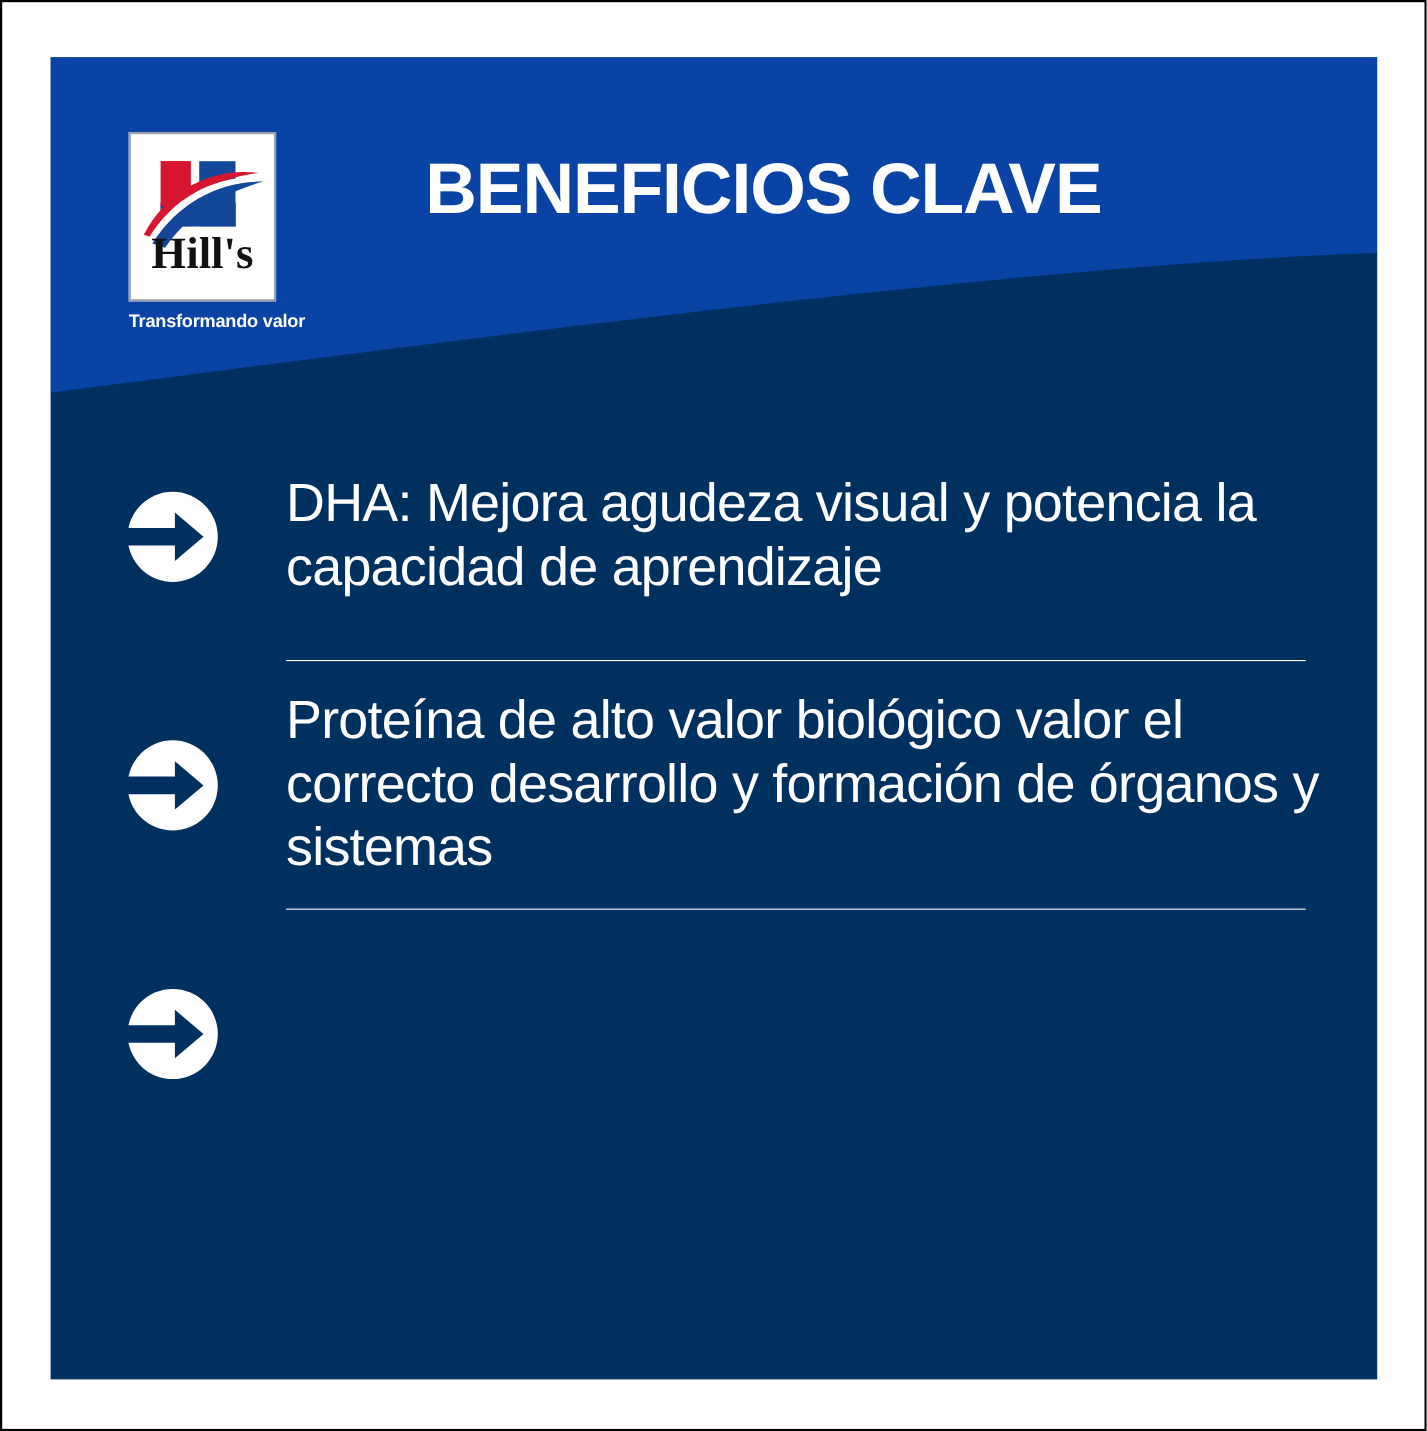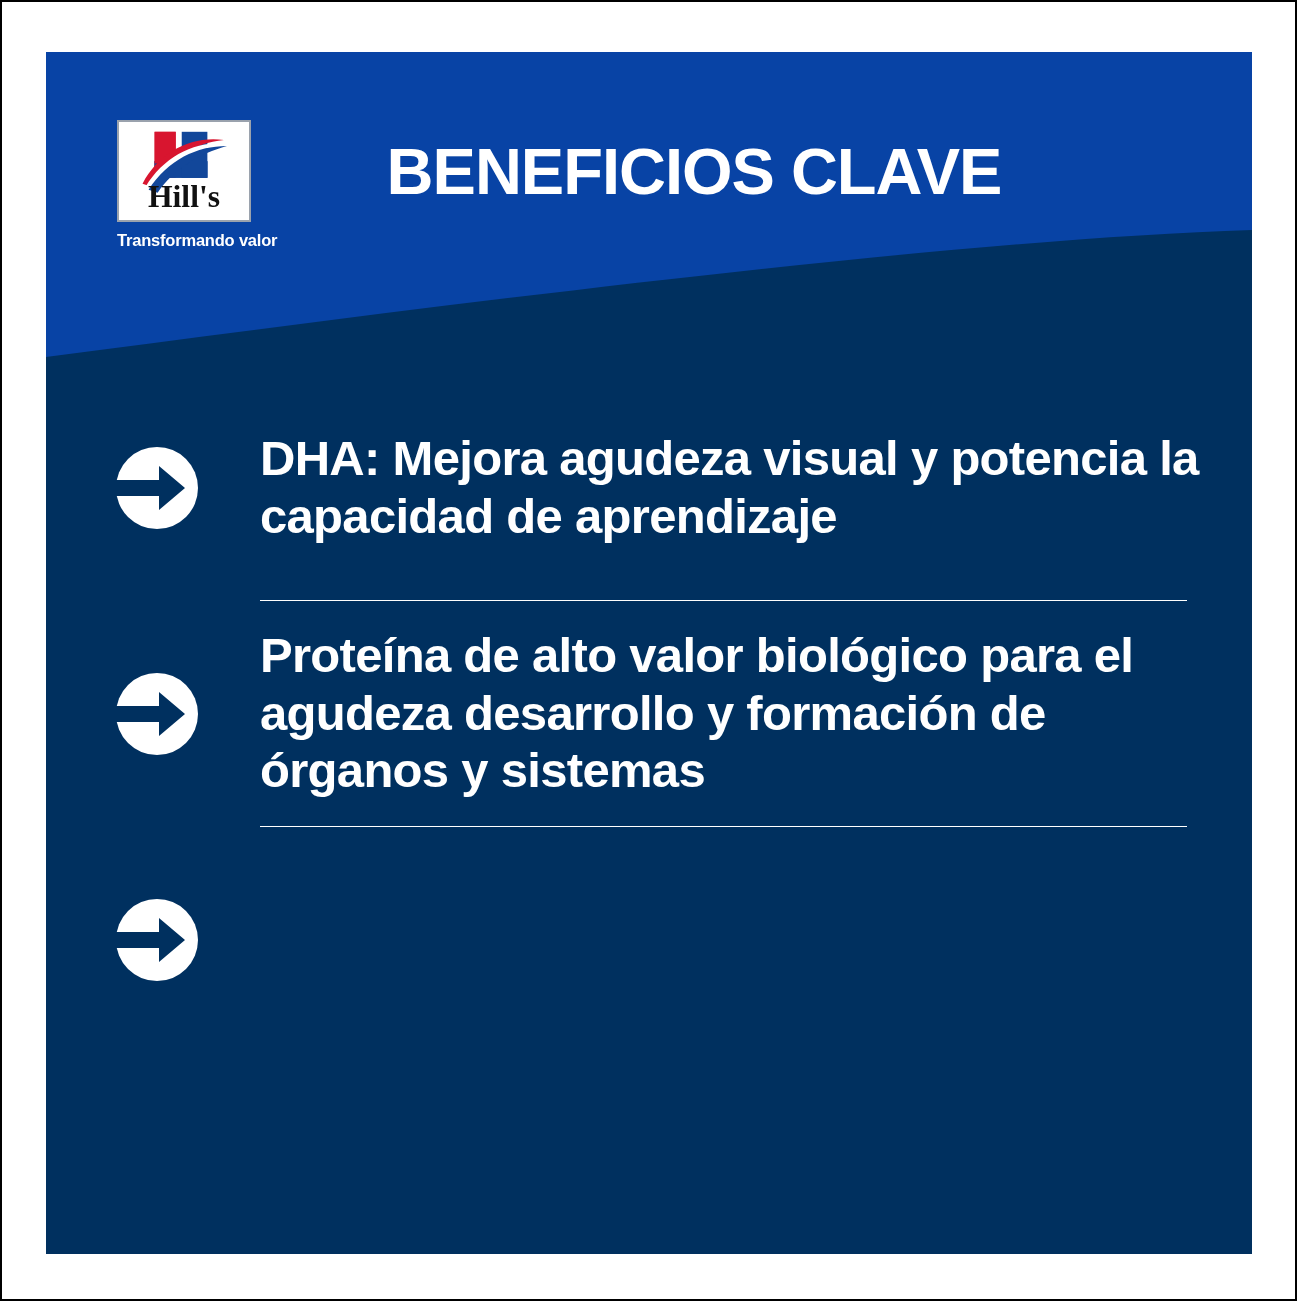--- a/index.html
+++ b/index.html
@@ -47,21 +47,21 @@
   
   .logo-wrap {
     position: absolute;
     left: 71px;
     top: 68px;
     width: 150px;
   }
   .logo-box {
     position: relative;
     width: 134px;
-    height: 102px;
+    height: 154px;
     background: #ffffff;
     border: 2px solid #9aa2ad;
     box-sizing: border-box;
   }
   .logo-box svg {
     display: block;
     width: 100%;
     height: 100%;
   }
   .logo-tagline {
@@ -114,21 +114,21 @@
     width: 84px;
     height: 84px;
     display: block;
   }
   .benefit-text {
     flex: 1 1 auto;
     padding-right: 30px;
     color: #ffffff;
     font-size: 49px;
     line-height: 1.18;
-    font-weight: bold;
+    font-weight: normal;
     letter-spacing: -0.7px;
     font-family: "Liberation Sans", sans-serif;
   }
   .divider {
     height: 1px;
     background: #ffffff;
     margin: 10px 65px 10px 214px;
   }
 </style>
 </head>
@@ -198,21 +198,21 @@
             <defs>
               <mask id="am2">
                 <rect x="0" y="0" width="84" height="84" fill="#000"></rect>
                 <circle cx="42" cy="42" r="41" fill="#fff"></circle>
                 <path d="M-4,34 L44,34 L44,20 L70,42 L44,64 L44,50 L-4,50 Z" fill="#000"></path>
               </mask>
             </defs>
             <rect x="0" y="0" width="84" height="84" fill="#ffffff" mask="url(#am2)"></rect>
           </svg>
         </div>
-        <div class="benefit-text">Proteína de alto valor biológico para el agudeza desarrollo y formación de órganos y sistemas</div>
+        <div class="benefit-text">Proteína de alto valor biológico valor el correcto desarrollo y formación de órganos y sistemas</div>
       </div>
 
       <div class="divider"></div>
 
       <div class="benefit">
         <div class="arrow-cell">
           <svg class="arrow-icon" viewBox="0 0 84 84" aria-hidden="true">
             <defs>
               <mask id="am3">
                 <rect x="0" y="0" width="84" height="84" fill="#000"></rect>

